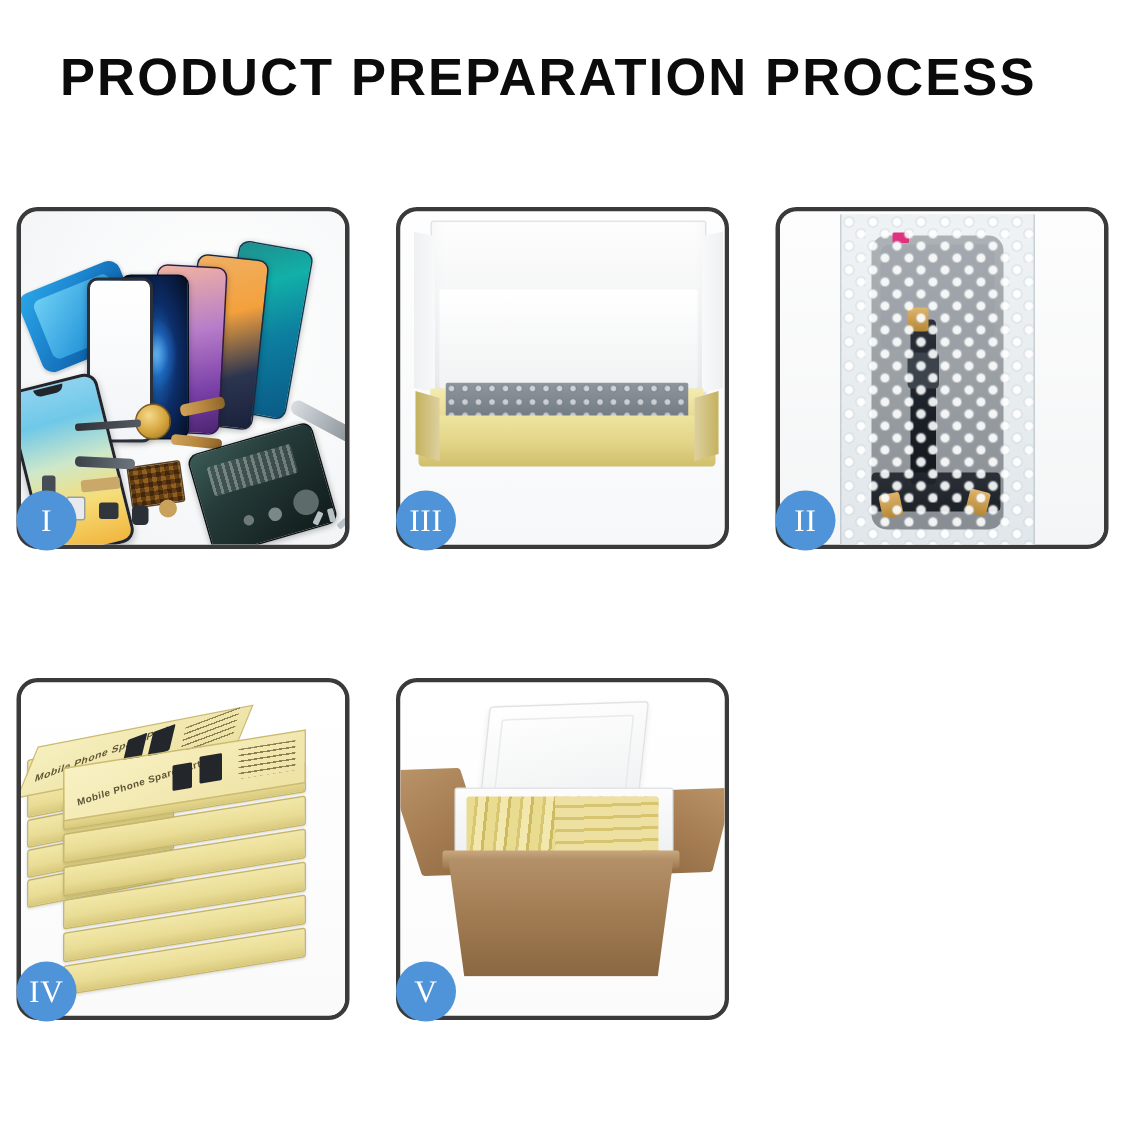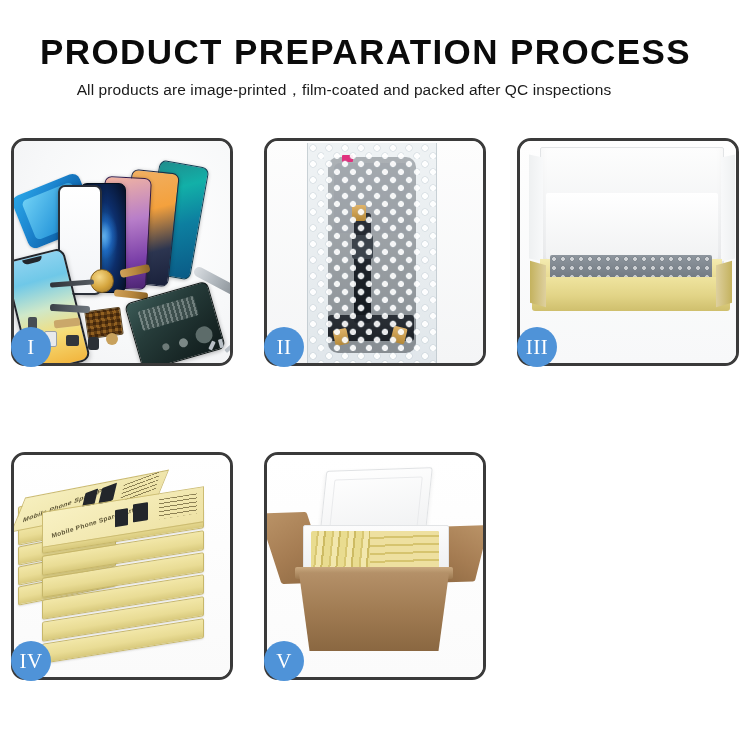--- a/index.html
+++ b/index.html
@@ -498,21 +498,20 @@
     background: rgba(150,119,76,.7); transform: skewY(10deg); border-radius:1px;
   }
 </style>
 </head>
 <body>
 
 <div class="page">
 
   <div class="header">
     <div class="title">PRODUCT PREPARATION PROCESS</div>
-    <div class="subtitle">All products are image-printed，film-coated and packed after QC inspections</div>
   </div>
 
   <div class="grid">
 
     <div class="panel">
       <div class="panel-inner p1">
         <div class="adhesive"></div>
         <div class="ph ph-e"></div>
         <div class="ph ph-d"></div>
         <div class="ph ph-c"></div>
@@ -537,49 +536,49 @@
         <div class="screws">
           <span></span>
             <span></span>
             <span></span>
         </div>
       </div>
       <div class="badge">I</div>
     </div>
 
     <div class="panel">
+      <div class="panel-inner p3">
+        <div class="lid"></div>
+        <div class="foampad"></div>
+        <div class="traybody">
+          <div class="traytop"></div>
+          <div class="traycavity"></div>
+          <div class="trayfront"></div>
+          <div class="trayleft"></div>
+          <div class="trayright"></div>
+        </div>
+      </div>
+      <div class="badge">III</div>
+    </div>
+
+    <div class="panel">
       <div class="panel-inner p2">
         <div class="bagwrap">
           <div class="screenpart"></div>
           <div class="pinklbl"></div>
           <div class="flexstrip"></div>
           <div class="flexic"></div>
           <div class="conbar"></div>
           <div class="goldtab gt1"></div>
           <div class="goldtab gt2"></div>
           <div class="goldtab gt3"></div>
           <div class="bubbles"></div>
         </div>
       </div>
       <div class="badge">II</div>
-    </div>
-
-    <div class="panel">
-      <div class="panel-inner p3">
-        <div class="lid"></div>
-        <div class="foampad"></div>
-        <div class="traybody">
-          <div class="traytop"></div>
-          <div class="traycavity"></div>
-          <div class="trayfront"></div>
-          <div class="trayleft"></div>
-          <div class="trayright"></div>
-        </div>
-      </div>
-      <div class="badge">III</div>
     </div>
 
     <div class="panel">
       <div class="panel-inner p4">
         <div class="stack">
           <div class="sbox blk5"></div>
           <div class="sbox blk4"></div>
           <div class="sbox blk3"></div>
           <div class="sbox blk2"></div>
           <div class="sbox blk1"></div>

